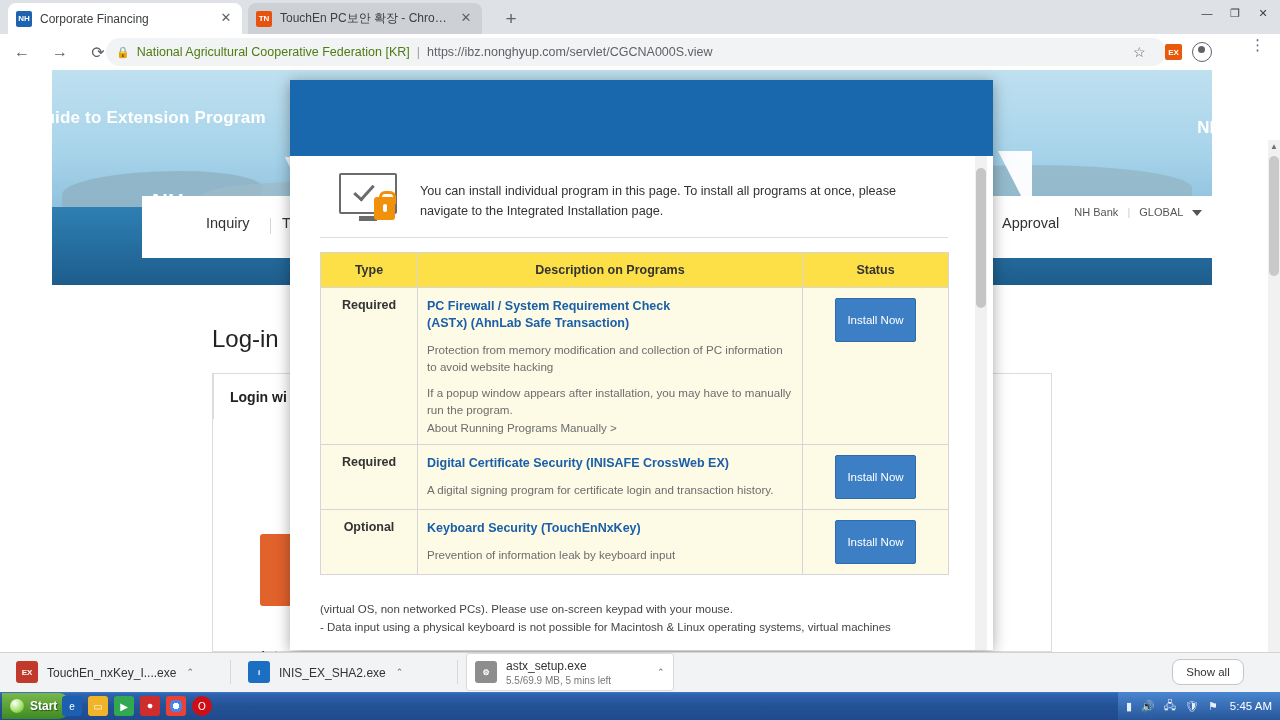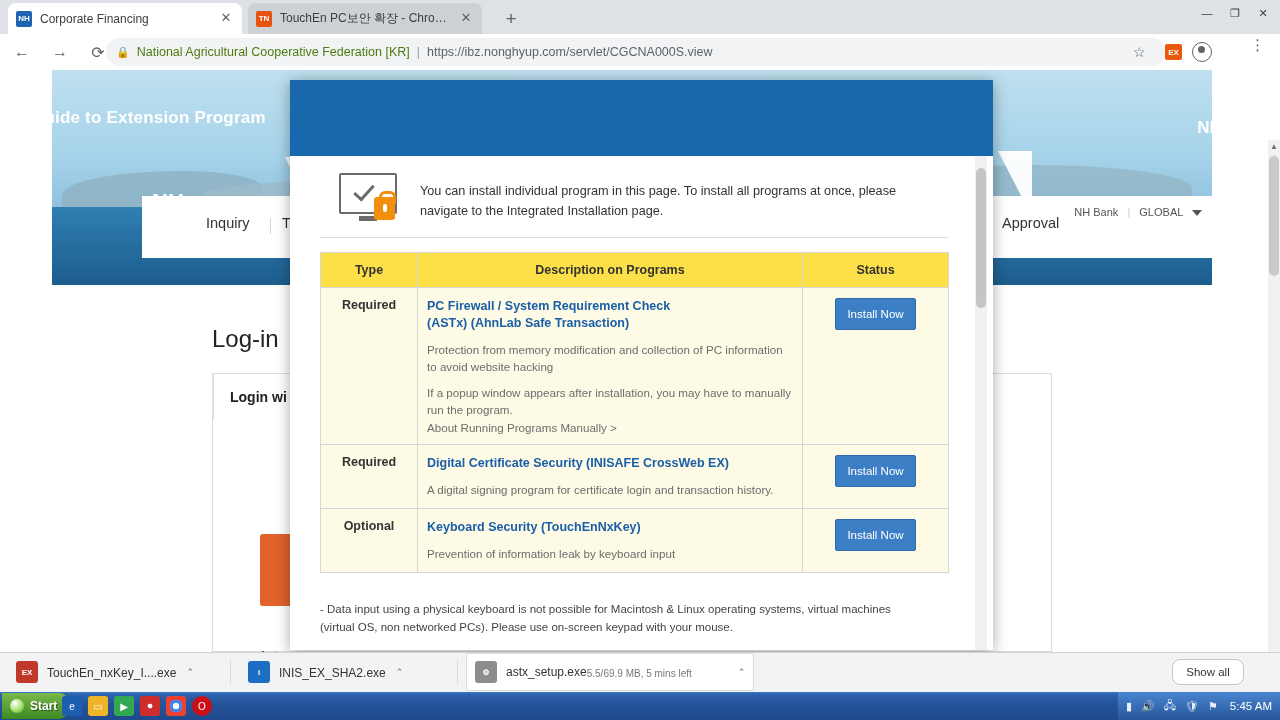--- a/index.html
+++ b/index.html
@@ -91,21 +91,21 @@
   .hrule { position:absolute; left:320px; top:237px; width:628px; height:1px; background:#ddd; }
 
   table.progs { position:absolute; left:320px; top:252px; width:628px; border-collapse:collapse; table-layout:fixed; }
   table.progs th { background:#fde047; border:1px solid #d6d6d6; height:35px; font-size:12.5px; font-weight:bold; color:#333; }
   table.progs td { border:1px solid #d6d6d6; background:#fdfae6; vertical-align:top; padding:10px 9px; }
   td.type { text-align:center; vertical-align:middle; font-size:12.5px; font-weight:bold; color:#333; }
   td.status { text-align:center; vertical-align:middle; }
   .prog-title { color:#1a5fa8; font-size:12.5px; font-weight:bold; line-height:17px; }
   .prog-desc { color:#6d6d6d; font-size:11.6px; line-height:17px; margin-top:9px; }
   .prog-link { display:block; color:#6d6d6d; font-size:11.6px; margin-top:3px; }
-  .install-btn { display:inline-block; background:#3c7fc4; color:#fff; font-size:11.5px; padding:9px 11px; border:1px solid #2e6ba8; border-radius:2px; }
+  .install-btn { display:inline-block; background:#3c7fc4; color:#fff; font-size:11.5px; padding:15px 11px; border:1px solid #2e6ba8; border-radius:2px; }
 
   .footnote { position:absolute; left:320px; top:600px; width:628px; font-size:11.5px; color:#444; line-height:18px; }
 
   .scrollbar-track { position:absolute; left:975px; top:156px; width:12px; height:494px; background:#f1f1f1; }
   .scrollbar-thumb { position:absolute; left:976px; top:168px; width:10px; height:140px; background:#c5c5c5; border-radius:5px; }
 
   .page-scroll-track { position:absolute; left:1268px; top:70px; width:12px; height:582px; background:#f1f1f1; }
   .page-scroll-thumb { position:absolute; left:1269px; top:86px; width:10px; height:120px; background:#c9c9c9; border-radius:5px; }
   .page-scroll-up, .page-scroll-down { position:absolute; left:1268px; width:12px; height:14px; color:#6e6e6e; font-size:8px; text-align:center; line-height:14px; }
   .page-scroll-up { top:70px; }
@@ -281,22 +281,22 @@
             <div class="prog-desc">Prevention of information leak by keyboard input</div>
           </td>
           <td class="status">
             <span class="install-btn">Install Now</span>
           </td>
         </tr>
       </tbody>
     </table>
 
     <div class="footnote">
+      <div>(virtual OS, non networked PCs). Please use on-screen keypad with your mouse.</div>
       <div>- Data input using a physical keyboard is not possible for Macintosh &amp; Linux operating systems, virtual machines</div>
-      <div>(virtual OS, non networked PCs). Please use on-screen keypad with your mouse.</div>
     </div>
 
     <div class="scrollbar-track"></div>
     <div class="scrollbar-thumb"></div>
   </div>
 
   <div class="downloadbar"></div>
 
   <div class="dl-item" style="left:8px;">
     <span class="dl-icon" style="background:#c0392b;">EX</span>
@@ -311,21 +311,21 @@
     <span class="dl-icon" style="background:#1b6ec2;">i</span>
     <span>
       <span class="dl-name">INIS_EX_SHA2.exe</span>
     </span>
     <span class="dl-caret">⌃</span>
   </div>
   <div class="dl-sep" style="left:457px;"></div>
 
   <div class="dl-item" style="left:466px; background:#ffffff; border:1px solid #dadada; border-radius:3px; top:653px; height:38px;">
     <span class="dl-icon" style="background:#8d8d8d;">⚙</span>
-    <span style="display:flex; flex-direction:row;align-items:center;">
+    <span style="display:flex; flex-direction:column;">
       <span class="dl-name">astx_setup.exe</span>
       <span class="dl-sub">5.5/69.9 MB, 5 mins left</span>
     </span>
     <span class="dl-caret" style="margin-left:46px;">⌃</span>
   </div>
 
   <div class="showall">Show all</div>
 
   <div class="taskbar">
     <div class="startbtn">

